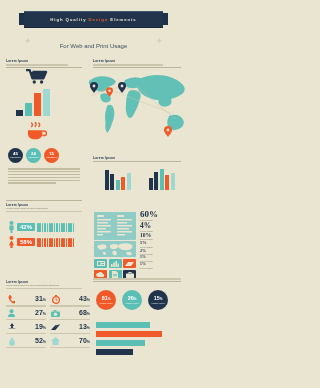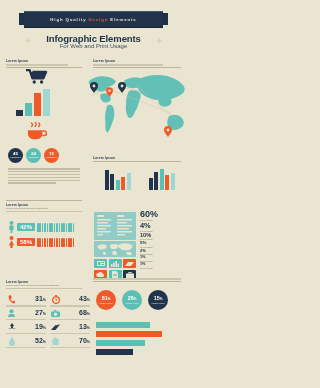--- a/index.html
+++ b/index.html
@@ -52,21 +52,21 @@
   
   .gender-row{display:flex;align-items:center;gap:2px;}
   .pct-tag{color:#fff;font-size:6px;font-weight:bold;padding:1px 3px;border-radius:1px;
            display:flex;align-items:center;}
   .person-strip{display:flex;gap:.8px;align-items:flex-end;}
   .person-strip i{display:block;width:1.6px;height:9px;border-radius:.8px .8px 0 0;}
 
   
   .statlist{position:absolute;}
   .stat-item{margin-bottom:.5px;}
-  .stat-num{font-weight:bold;color:#22344c;line-height:1;}
+  .stat-num{font-weight:bold;color:#22344c;line-height:1;font-family:Liberation Serif, serif;}
   .stat-lbl{font-size:2.2px;color:#7d7a66;line-height:2.6px;}
 
   
   .tilegrid{display:flex;flex-wrap:wrap;gap:1.5px;}
   .tile{width:13px;height:9px;border-radius:1px;display:flex;align-items:center;justify-content:center;}
   .tile svg{display:block;}
 
   
   .donut{width:20px;height:20px;border-radius:50%;display:flex;flex-direction:column;
          align-items:center;justify-content:center;color:#fff;position:relative;}
@@ -92,21 +92,20 @@
   
   <div class="ribbon-wrap">
     <div class="ribbon-tail l"></div>
     <div class="ribbon-tail r"></div>
     <div class="ribbon">
       <span class="ribbon-text"><span>High Quality </span><span class="accent">Design</span><span> Elements</span></span>
     </div>
   </div>
   <div class="star l">✦</div>
   <div class="star r">✦</div>
-  <div class="title">Infographic Elements</div>
   <div class="subtitle">For Web and Print Usage</div>
 
   
   <div class="panel" style="left:6px;top:59px;width:76px;">
     <div class="hd">Lorem Ipsum</div>
     <div class="fake-line s" style="width:62px;margin-top:1px;"></div>
     <div class="rule" style="width:76px;"></div>
   </div>
 
   <svg style="position:absolute;left:26px;top:69px;" width="22" height="15" viewBox="0 0 24 16">

